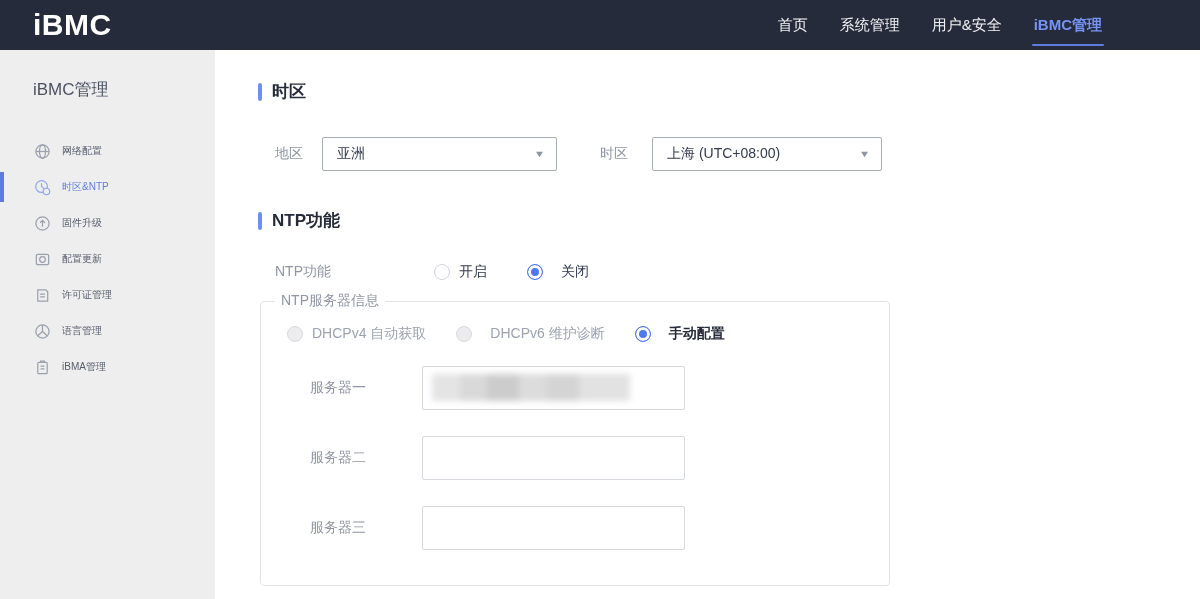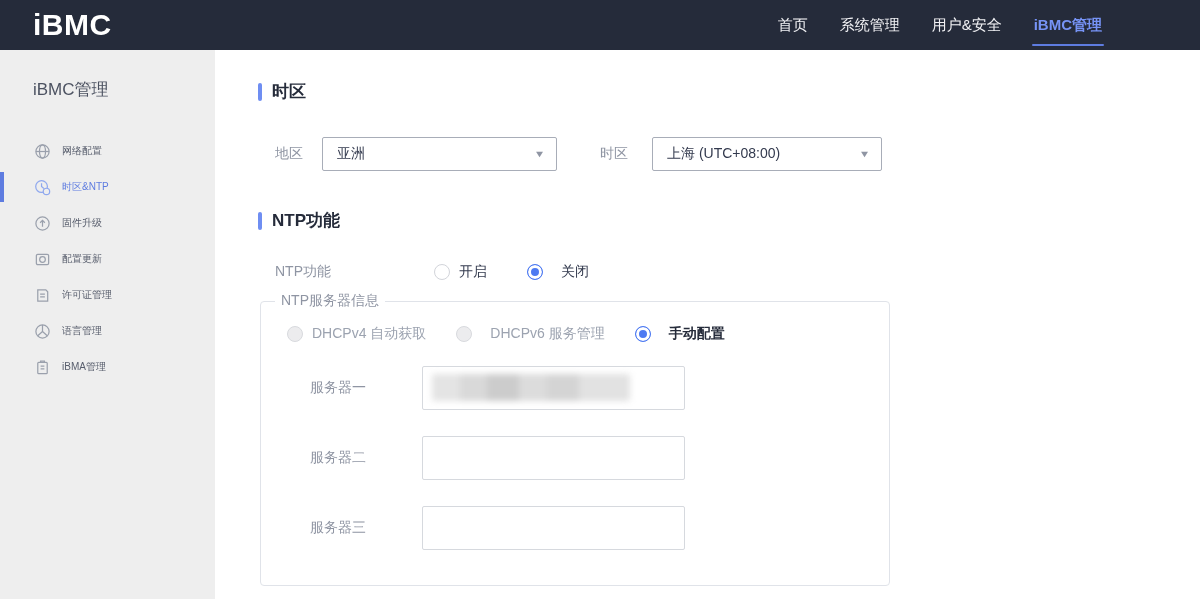--- a/index.html
+++ b/index.html
@@ -294,21 +294,21 @@
   <fieldset class="server-box">
     <legend>NTP服务器信息</legend>
 
     <div class="modes-row">
       <div class="radio-opt dis">
         <span class="radio disabled"></span>
         <span class="radio-label">DHCPv4 自动获取</span>
       </div>
       <div class="radio-opt dis">
         <span class="radio disabled"></span>
-        <span class="radio-label">DHCPv6 服务管理</span>
+        <span class="radio-label">DHCPv6 维护诊断</span>
       </div>
       <div class="radio-opt sel">
         <span class="radio checked"></span>
         <span class="radio-label">手动配置</span>
       </div>
     </div>
 
     <div class="server-row first">
       <span class="server-label">服务器一</span>
       <div class="input-wrap">

